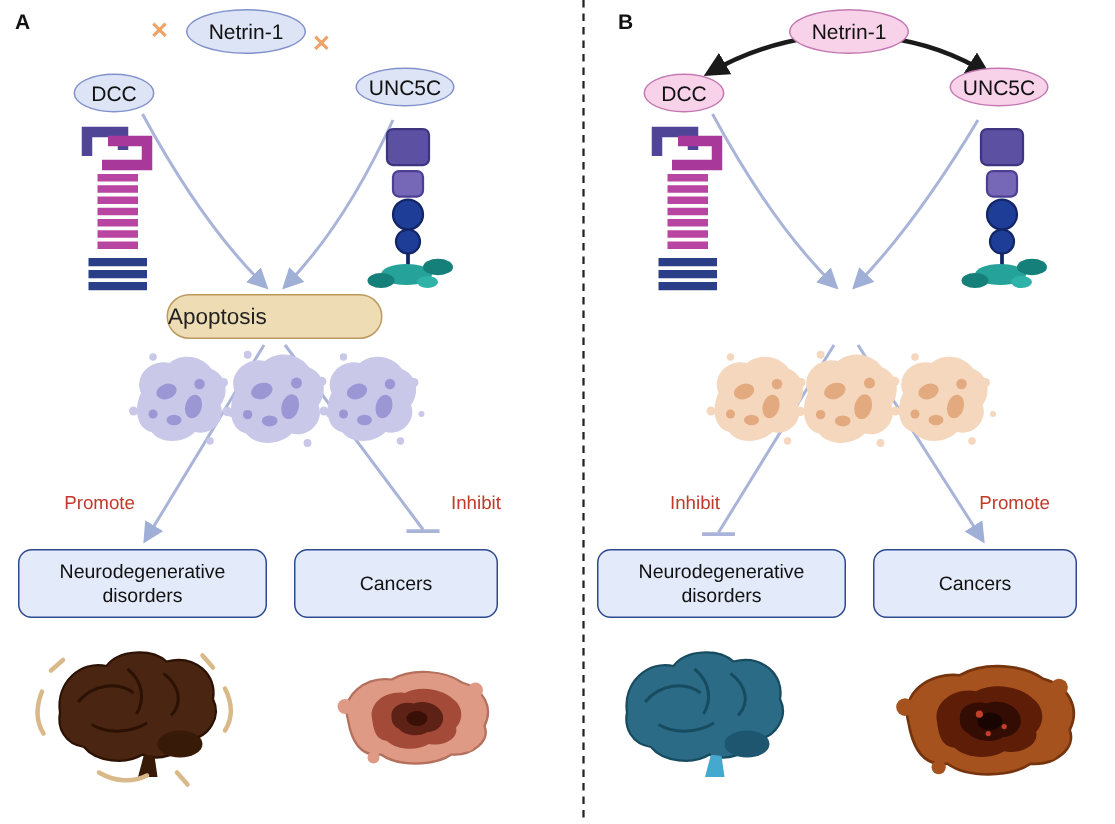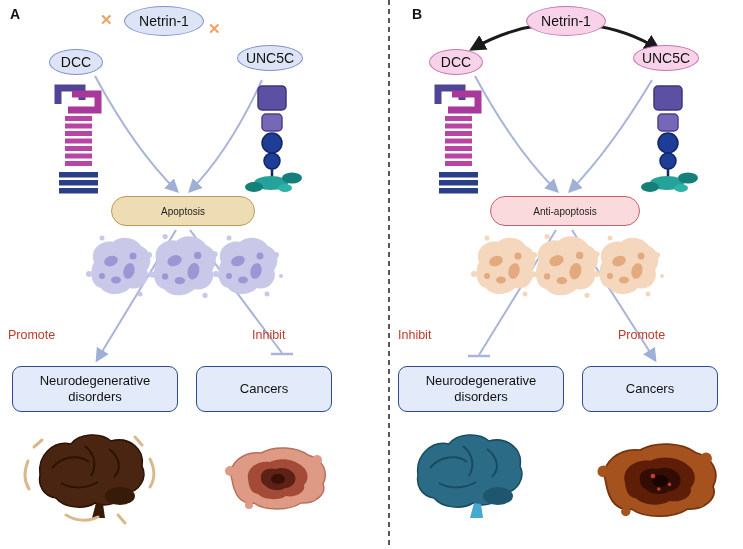--- a/index.html
+++ b/index.html
@@ -9,31 +9,31 @@
   }
   .art { position:absolute; left:0; top:0; z-index:1; }
   .panel-label { position:absolute; z-index:2; font-weight:bold; font-size:14px; color:#111; }
   .node {
     position:absolute; z-index:2; display:flex; align-items:center; justify-content:center;
     border-radius:50%; font-size:14px; color:#111; box-sizing:border-box;
   }
   .node-a { background:#dce4f6; border:1.6px solid #8191cc; }
   .node-b { background:#f8d2e9; border:1.6px solid #c478b2; }
   .process {
-    position:absolute; z-index:2; display:flex; align-items:center; justify-content:center;
-    border-radius:15px; font-size:10px; box-sizing:border-box; color:#222;
+    position:absolute; z-index:2; display:flex; align-items:center; 
+    border-radius:15px; font-size:15px; box-sizing:border-box; color:#222;
   }
   .process-a { background:#eeddb4; border:1.7px solid #bb9a5f; }
   .process-b { background:#fadadd; border:1.7px solid #c2606b; }
   .outcome {
     position:absolute; z-index:2; display:flex; align-items:center; justify-content:center;
     text-align:center; background:#e3eafa; border:1.7px solid #2e4b8f; border-radius:9px;
     font-size:13px; line-height:1.25; box-sizing:border-box; padding:2px 6px; color:#111;
   }
-  .effect { position:absolute; z-index:2; color:#c03a2b; font-size:12.5px; text-align:left; }
+  .effect { position:absolute; z-index:2; color:#c03a2b; font-size:12.5px; text-align:right; }
   .xmark { position:absolute; z-index:2; color:#f0a166; font-weight:bold; font-size:15px; }
 </style>
 </head>
 <body>
 
 <div class="canvas">
 
   <svg class="art" width="743" height="549" viewBox="0 0 743 549">
     <defs>
       <marker id="arrowBlue" viewBox="0 0 10 10" refX="8" refY="5" markerWidth="7" markerHeight="7" orient="auto-start-reverse">
@@ -219,23 +219,20 @@
     <span>Netrin-1</span>
   </div>
 
   <div class="node node-b" style="left:429px; top:49px; width:54px; height:26px;">
     <span>DCC</span>
   </div>
   <div class="node node-b" style="left:633px; top:45px; width:66px; height:26px;">
     <span>UNC5C</span>
   </div>
 
-  <div class="process process-b" style="left:490px; top:196px; width:150px; height:30px;">
-    <span>Anti-apoptosis</span>
-  </div>
 
   <span class="effect" style="left:398px; top:328px; width:82px;">Inhibit</span>
   <span class="effect" style="left:618px; top:328px; width:82px;">Promote</span>
 
   <div class="outcome" style="left:398px; top:366px; width:166px; height:46px;">
     <span>Neurodegenerative disorders</span>
   </div>
   <div class="outcome" style="left:582px; top:366px; width:136px; height:46px;">
     <span>Cancers</span>
   </div>

